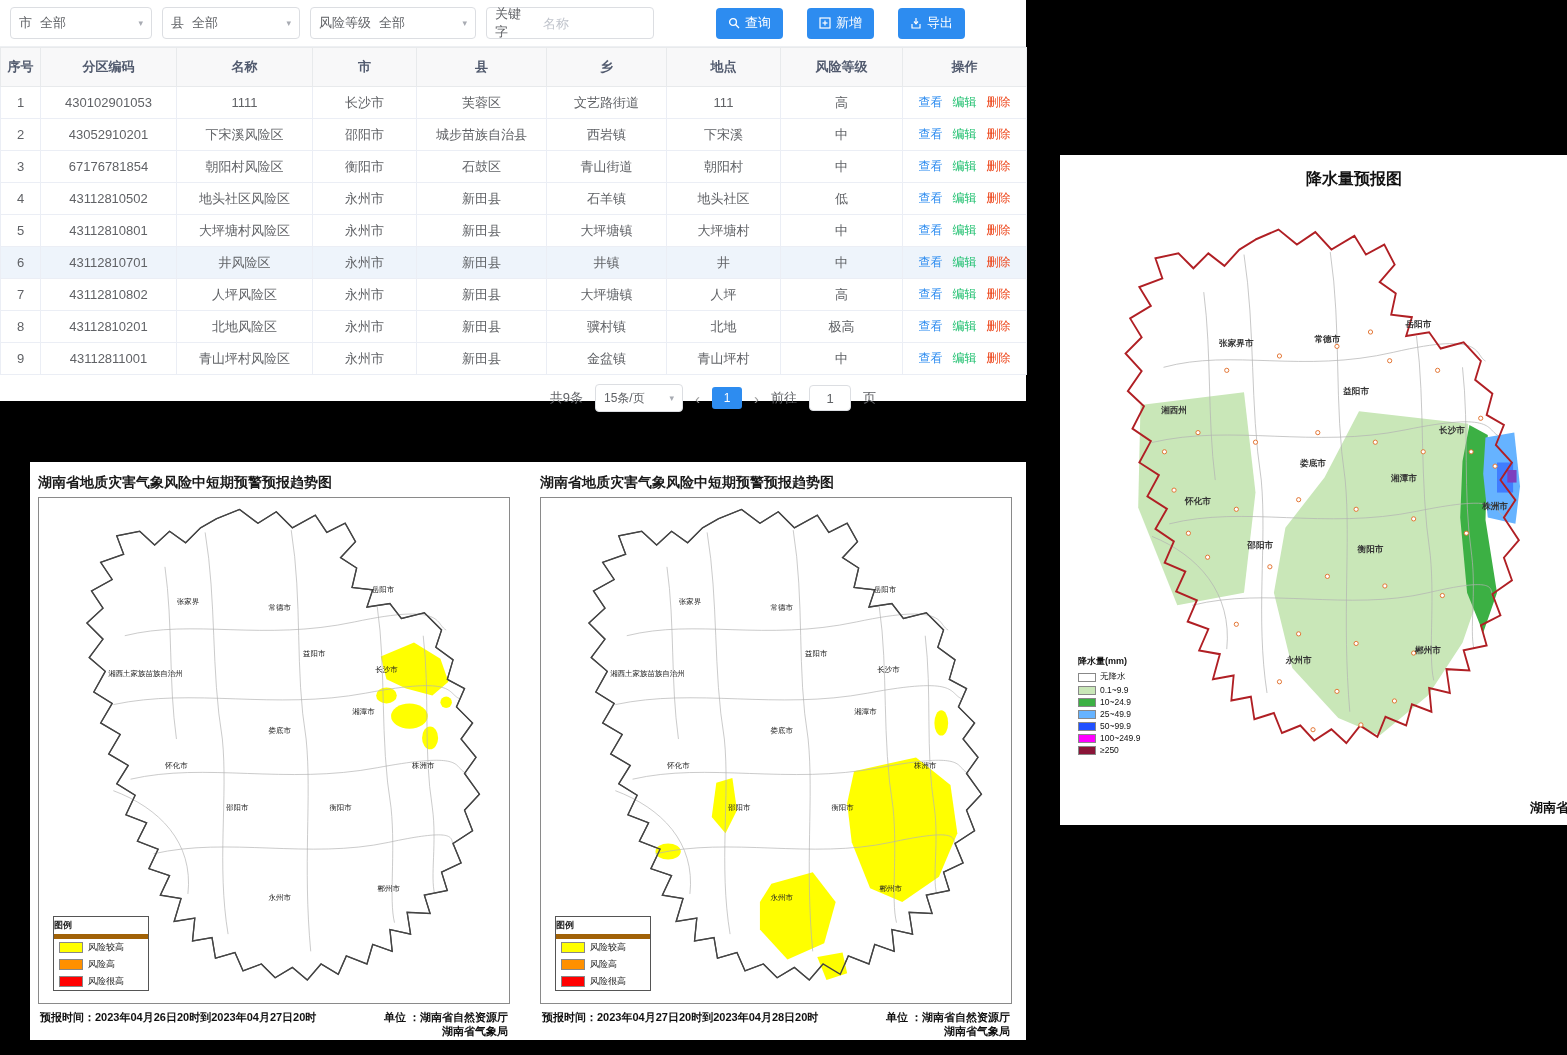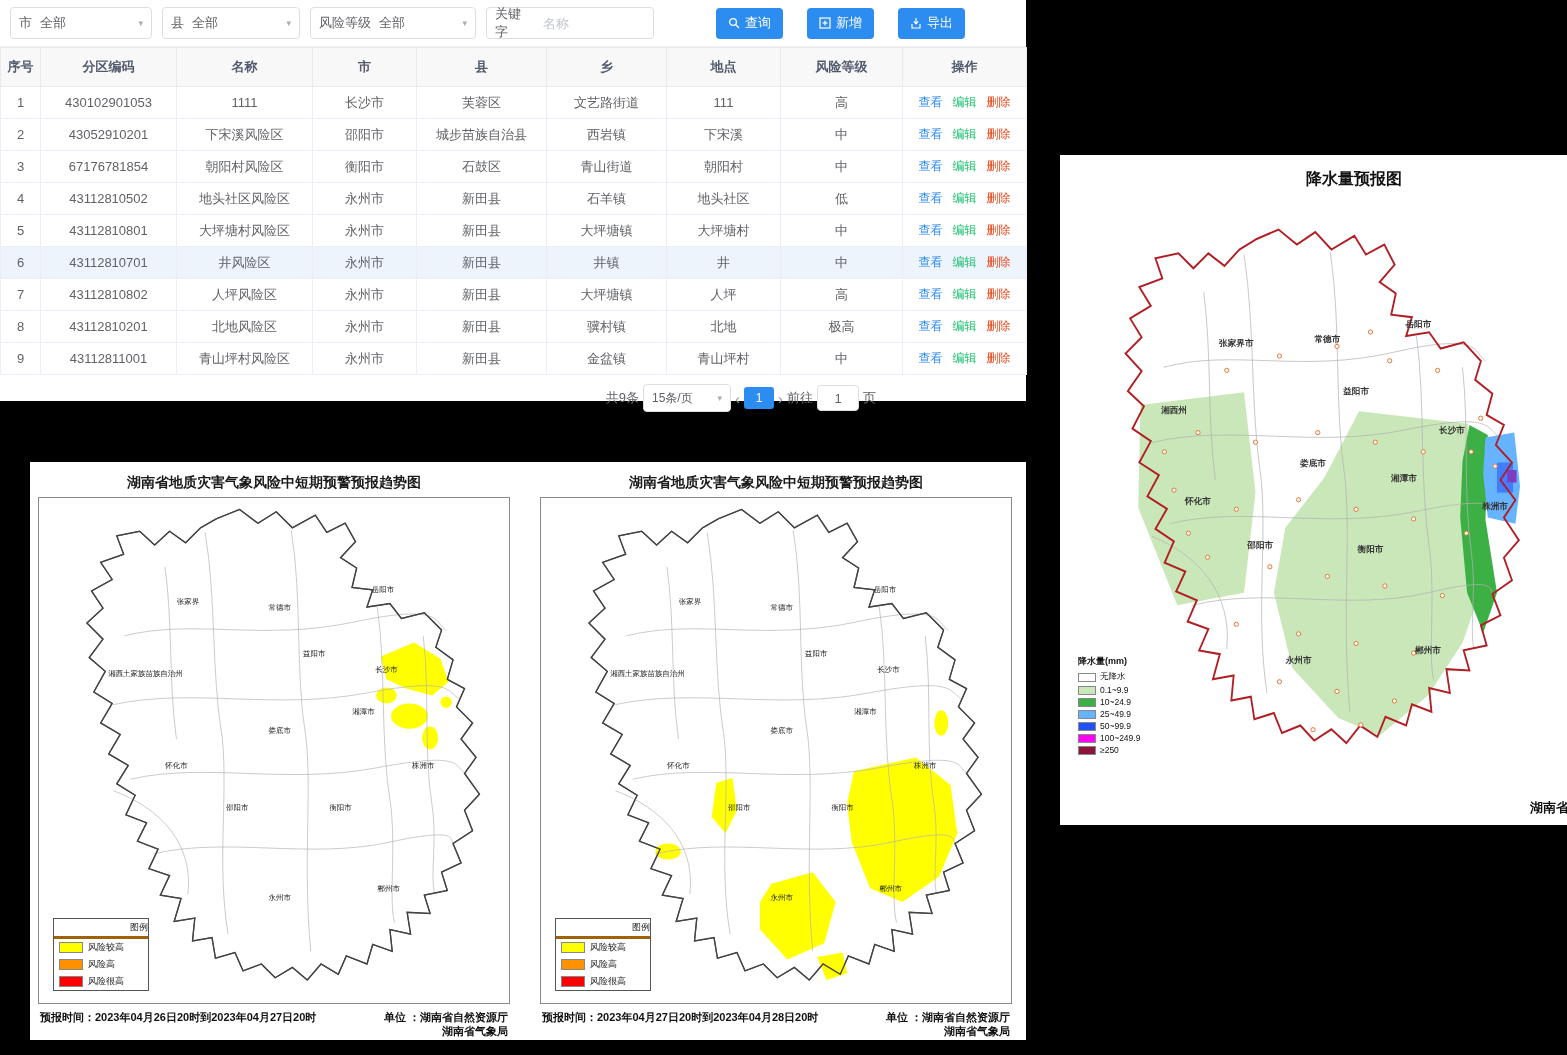--- a/index.html
+++ b/index.html
@@ -28,37 +28,37 @@
   
   .risk-table{width:100%;border-collapse:collapse;table-layout:fixed;font-size:13px;color:#606266}
   .risk-table th{background:#f8f8f9;color:#515a6e;font-weight:bold;height:36px;border:1px solid #e8eaec;text-align:center}
   .risk-table td{height:31px;text-align:center;border:1px solid #ebeef5;padding:0 4px;overflow:hidden;
                  white-space:nowrap;text-overflow:ellipsis}
   .risk-table tr.hl td{background:#eef4fb}
   .op{margin:0 5px;font-size:12px;cursor:pointer;text-decoration:none}
   .op-view{color:#2d8cf0}.op-edit{color:#19be6b}.op-delete{color:#ed4014}
 
   
-  .pagination{display:flex;align-items:center;justify-content:flex-end;gap:4px;padding:9px 150px 0 0;
+  .pagination{display:flex;align-items:center;justify-content:flex-end;gap:12px;padding:9px 150px 0 0;
               font-size:13px;color:#606266}
   .pg-size{width:88px;height:28px;font-size:12px}
   .pg-arrow{color:#999;cursor:pointer;font-size:15px}
   .pg-cur{background:#2d8cf0;color:#fff;min-width:22px;height:22px;line-height:22px;text-align:center;
           border-radius:3px;cursor:pointer;padding:0 4px;font-size:12px}
   .pg-input{width:42px;height:26px;border:1px solid #dcdee2;border-radius:4px;text-align:center;font-size:13px;
             font-family:inherit;color:#606266;box-sizing:border-box}
 
   
   .trend-card{width:472px;display:flex;flex-direction:column}
-  .trend-title{text-align:center;font-weight:bold;font-size:14px;color:#1a1a1a;padding:6px 0 5px}
+  .trend-title{font-weight:bold;font-size:14px;color:#1a1a1a;padding:6px 0 5px}
   .map-frame{position:relative;border:1px solid #8a8a8a;height:505px;background:#fff}
   .trend-svg{width:100%;height:100%;display:block}
   .legend-box{position:absolute;left:14px;bottom:12px;width:94px;border:1px solid #555;background:#fff;
               font-size:9px;color:#222}
-  .lg-title{text-align:right;border-bottom:3px solid #a16207;padding:2px 0;font-weight:normal}
+  .lg-title{text-align:left;border-bottom:5px solid #a16207;padding:2px 0;font-weight:bold}
   .lg-row{display:flex;align-items:center;gap:5px;padding:2px 5px}
   .sw{width:24px;height:11px;border:1px solid #888;flex:0 0 auto;box-sizing:border-box}
   .map-footer{display:flex;align-items:flex-start;justify-content:space-between;font-size:11px;font-weight:bold;
               color:#111;padding:6px 2px 0 2px}
   .ft-unit-wrap{display:flex;}
   .ft-unit-col{display:flex;flex-direction:column;align-items:flex-end;line-height:1.3}
 
   
   .p-title{text-align:center;font-weight:bold;font-size:16px;color:#111;padding-top:14px}
   .p-sub{text-align:center;font-size:13px;color:#111;padding-top:7px}

